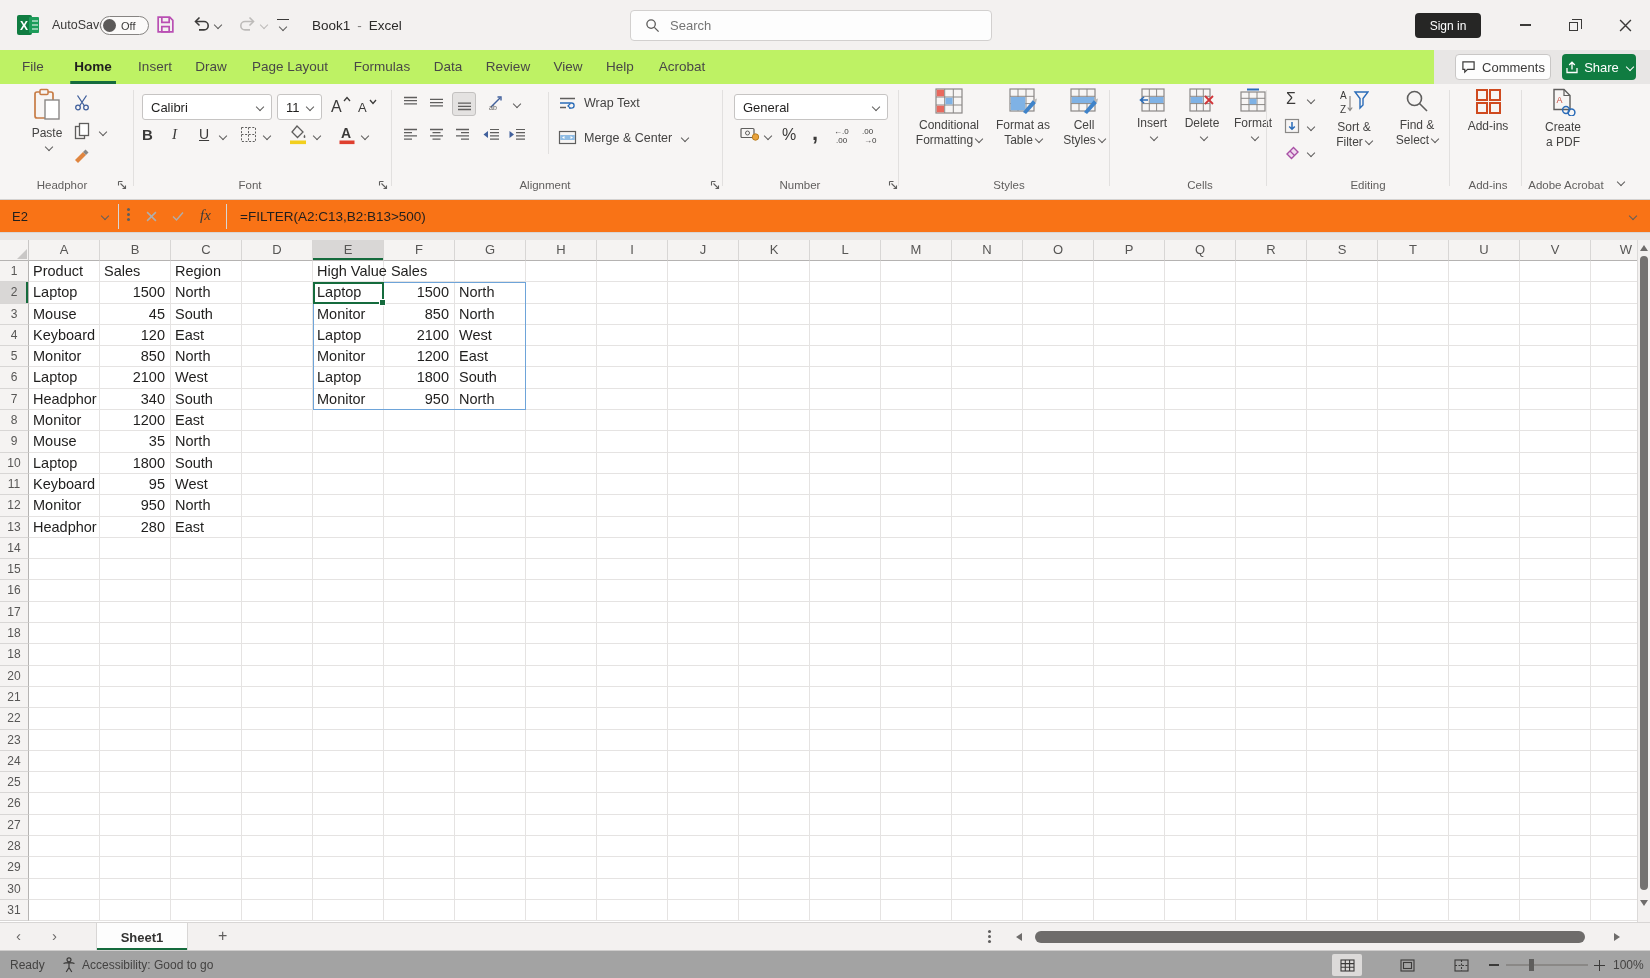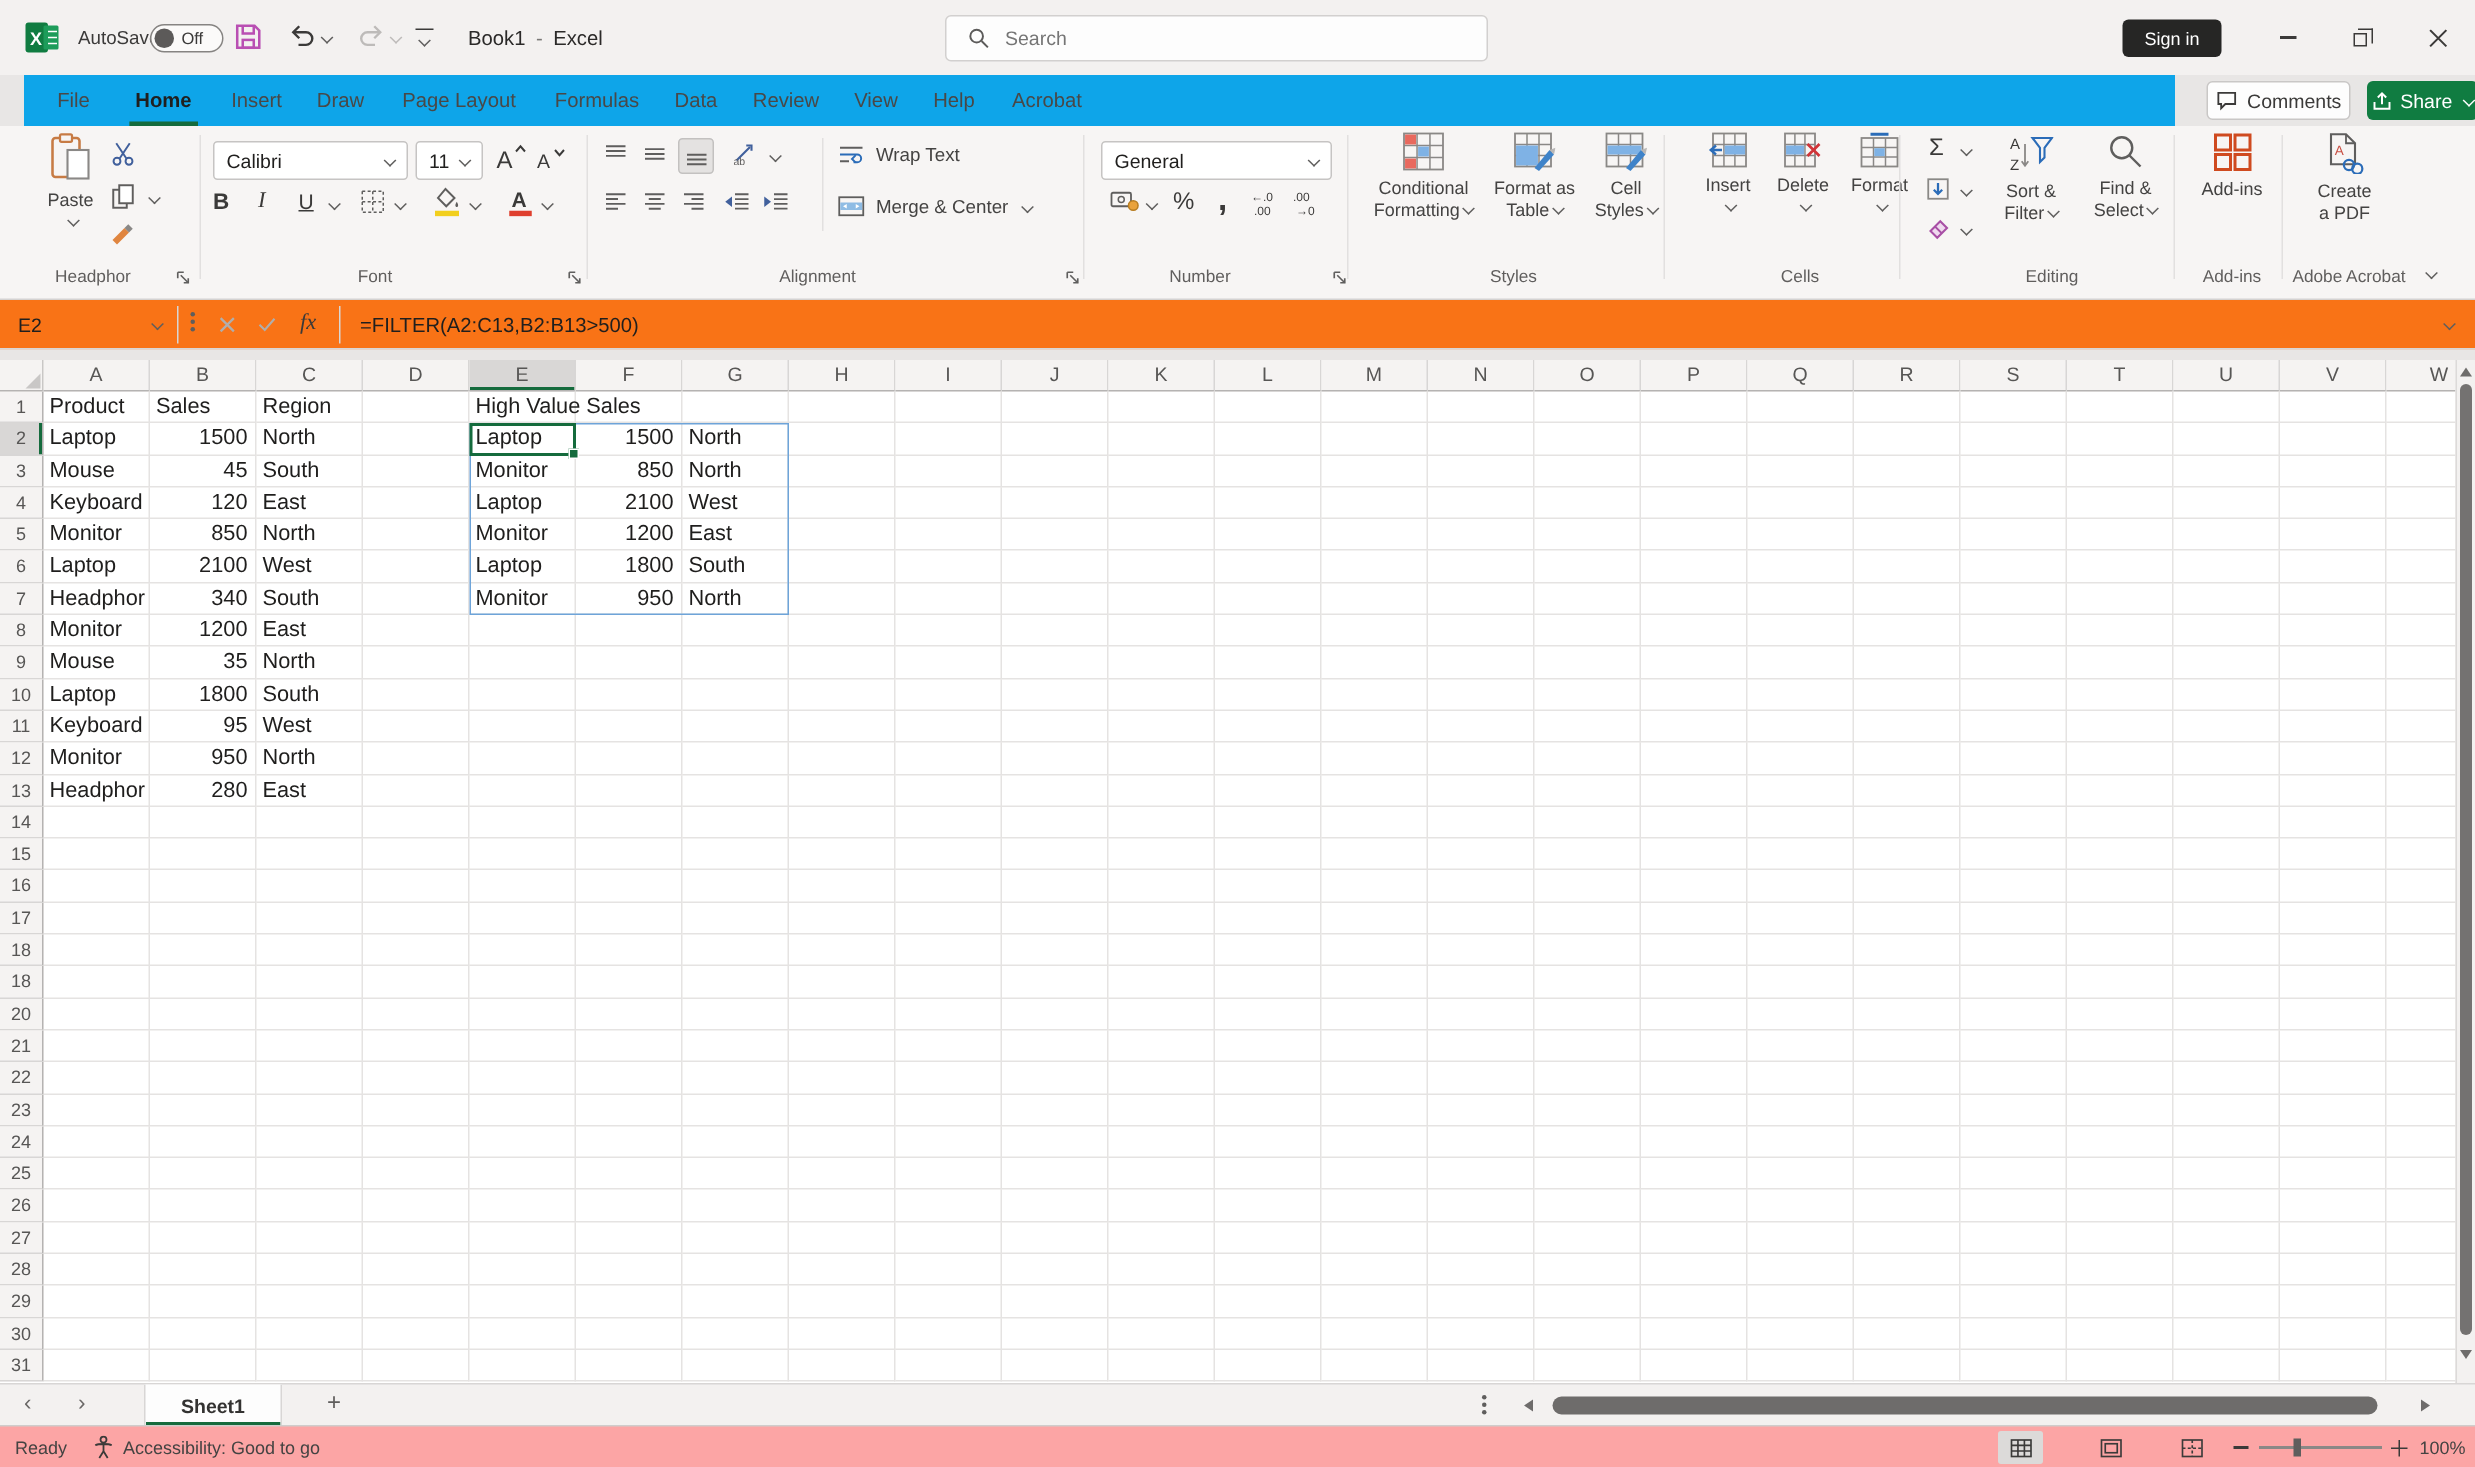--- a/index.html
+++ b/index.html
@@ -17,21 +17,21 @@
 #autosave-knob{width:13px;height:13px;border-radius:50%;background:#5c5a59;margin-left:2px}
 #autosave-state{font-size:11px;color:#3b3a39;margin-left:5px}
 #searchbox{position:absolute;left:630px;top:10px;width:362px;height:31px;background:#fdfdfd;border:1px solid #d2d0cf;border-radius:4px;display:flex;align-items:center;padding-left:14px}
 .searchfield{border:none;outline:none;background:transparent;font-family:"Liberation Sans",sans-serif;font-size:13px;color:#5c5b5a;width:290px;margin-left:10px}
 #signin{position:absolute;left:1415px;top:13px;width:66px;height:25px;background:#262625;border-radius:4px;color:#fff;font-size:12px;display:flex;align-items:center;justify-content:center}
 .winbtn{position:absolute;top:12px;width:40px;height:26px;display:flex;align-items:center;justify-content:center}
 .minus-glyph{width:11px;height:1.4px;background:#3b3a39}
 .restore-glyph{position:relative;width:9px;height:9px;border:1.2px solid #3b3a39;background:transparent;margin-top:3px;margin-right:3px}
 .restore-glyph::before{content:"";position:absolute;left:1.5px;top:-4px;width:9px;height:9px;border-top:1.2px solid #3b3a39;border-right:1.2px solid #3b3a39}
 
-#tabrow{position:absolute;left:16px;top:50px;width:1434px;height:34px;background:#0ea5e9}
+#tabrow{position:absolute;left:0;top:50px;width:1434px;height:34px;background:#bef264}
 .tab{position:absolute;top:0;height:34px;line-height:34px;transform:translateX(-50%);font-size:13.5px;color:#494847;padding:0 4px;white-space:nowrap}
 .tab.active{color:#201f1e;font-weight:700;box-shadow:inset 0 -3px 0 #156b3d}
 #comments-btn{position:absolute;left:1455px;top:4px;width:96px;height:26px;background:#fdfdfd;border:1px solid #c9c7c6;border-radius:4px;display:flex;align-items:center;justify-content:center;gap:6px;font-size:13px;color:#3b3a39}
 #share-btn{position:absolute;left:1562px;top:4px;width:74px;height:26px;background:#107c41;border-radius:4px;display:flex;align-items:center;justify-content:center;gap:5px;font-size:13px;color:#fff}
 
 #ribbon{position:absolute;left:0;top:84px;width:1650px;height:116px;background:#f7f5f4;border-bottom:1px solid #d4d2d1}
 .gsep{position:absolute;top:6px;height:96px;width:1px;background:#e2e0df}
 .glab{position:absolute;top:95px;font-size:11.5px;color:#605e5d;text-align:center;white-space:nowrap}
 .bigbtn{position:absolute;top:4px;display:flex;flex-direction:column;align-items:center;font-size:12px;color:#444342;line-height:15px;text-align:center;white-space:nowrap}
 .bigbtn .ic{margin-bottom:4px}
@@ -72,21 +72,21 @@
 .tri-r{width:0;height:0;border-top:4px solid transparent;border-bottom:4px solid transparent;border-left:6px solid #6e6c6b}
 #vthumb{position:absolute;left:2px;top:16px;width:8px;height:634px;background:#747271;border-radius:4px}
 
 #tabbar{position:absolute;left:0;top:922px;width:1650px;height:28px;background:#f3f1f0;border-top:1px solid #d8d6d5}
 .navarr{position:absolute;top:0;height:28px;line-height:26px;font-size:15px;color:#6a6867}
 #sheettab{position:absolute;left:96px;top:0;width:92px;height:28px;background:#fdfdfd;border-left:1px solid #d8d6d5;border-right:1px solid #d8d6d5;box-shadow:inset 0 -3px 0 #156b3d;display:flex;align-items:center;justify-content:center;font-size:13px;font-weight:700;color:#333231}
 #addsheet{position:absolute;left:218px;top:0;height:28px;line-height:26px;font-size:16px;color:#5f5e5d}
 #hthumb{position:absolute;left:1035px;top:8px;width:550px;height:12px;background:#6e6c6b;border-radius:6px}
 .dots{position:absolute;width:3px;height:3px;border-radius:50%;background:#5f5e5d;box-shadow:0 5px 0 #5f5e5d,0 -5px 0 #5f5e5d}
 
-#statusbar{position:absolute;left:0;top:950px;width:1650px;height:28px;background:#fca5a5;border-top:1px solid #cfcdcc;font-size:12px;color:#444342}
+#statusbar{position:absolute;left:0;top:950px;width:1650px;height:28px;background:#a3a3a3;border-top:1px solid #cfcdcc;font-size:12px;color:#444342}
 .sb-item{position:absolute;top:0;height:28px;display:flex;align-items:center}
 .viewbtn{position:absolute;top:3px;width:30px;height:22px;display:flex;align-items:center;justify-content:center;border-radius:2px}
 .viewbtn.active{background:#dcdad9}
 #zoomtrack{position:absolute;left:1506px;top:13px;width:82px;height:2px;background:#8a8886}
 #zoomthumb{position:absolute;left:1529px;top:8px;width:5px;height:12px;background:#5f5e5d}
 .plusbar{position:relative;width:11px;height:11px}
 .plusbar::before{content:"";position:absolute;left:0;top:5px;width:11px;height:1.4px;background:#3b3a39}
 .plusbar::after{content:"";position:absolute;left:5px;top:0;width:1.4px;height:11px;background:#3b3a39}
 
 #watermark{position:absolute;left:1390px;top:850px;display:flex;align-items:flex-start;z-index:5}

